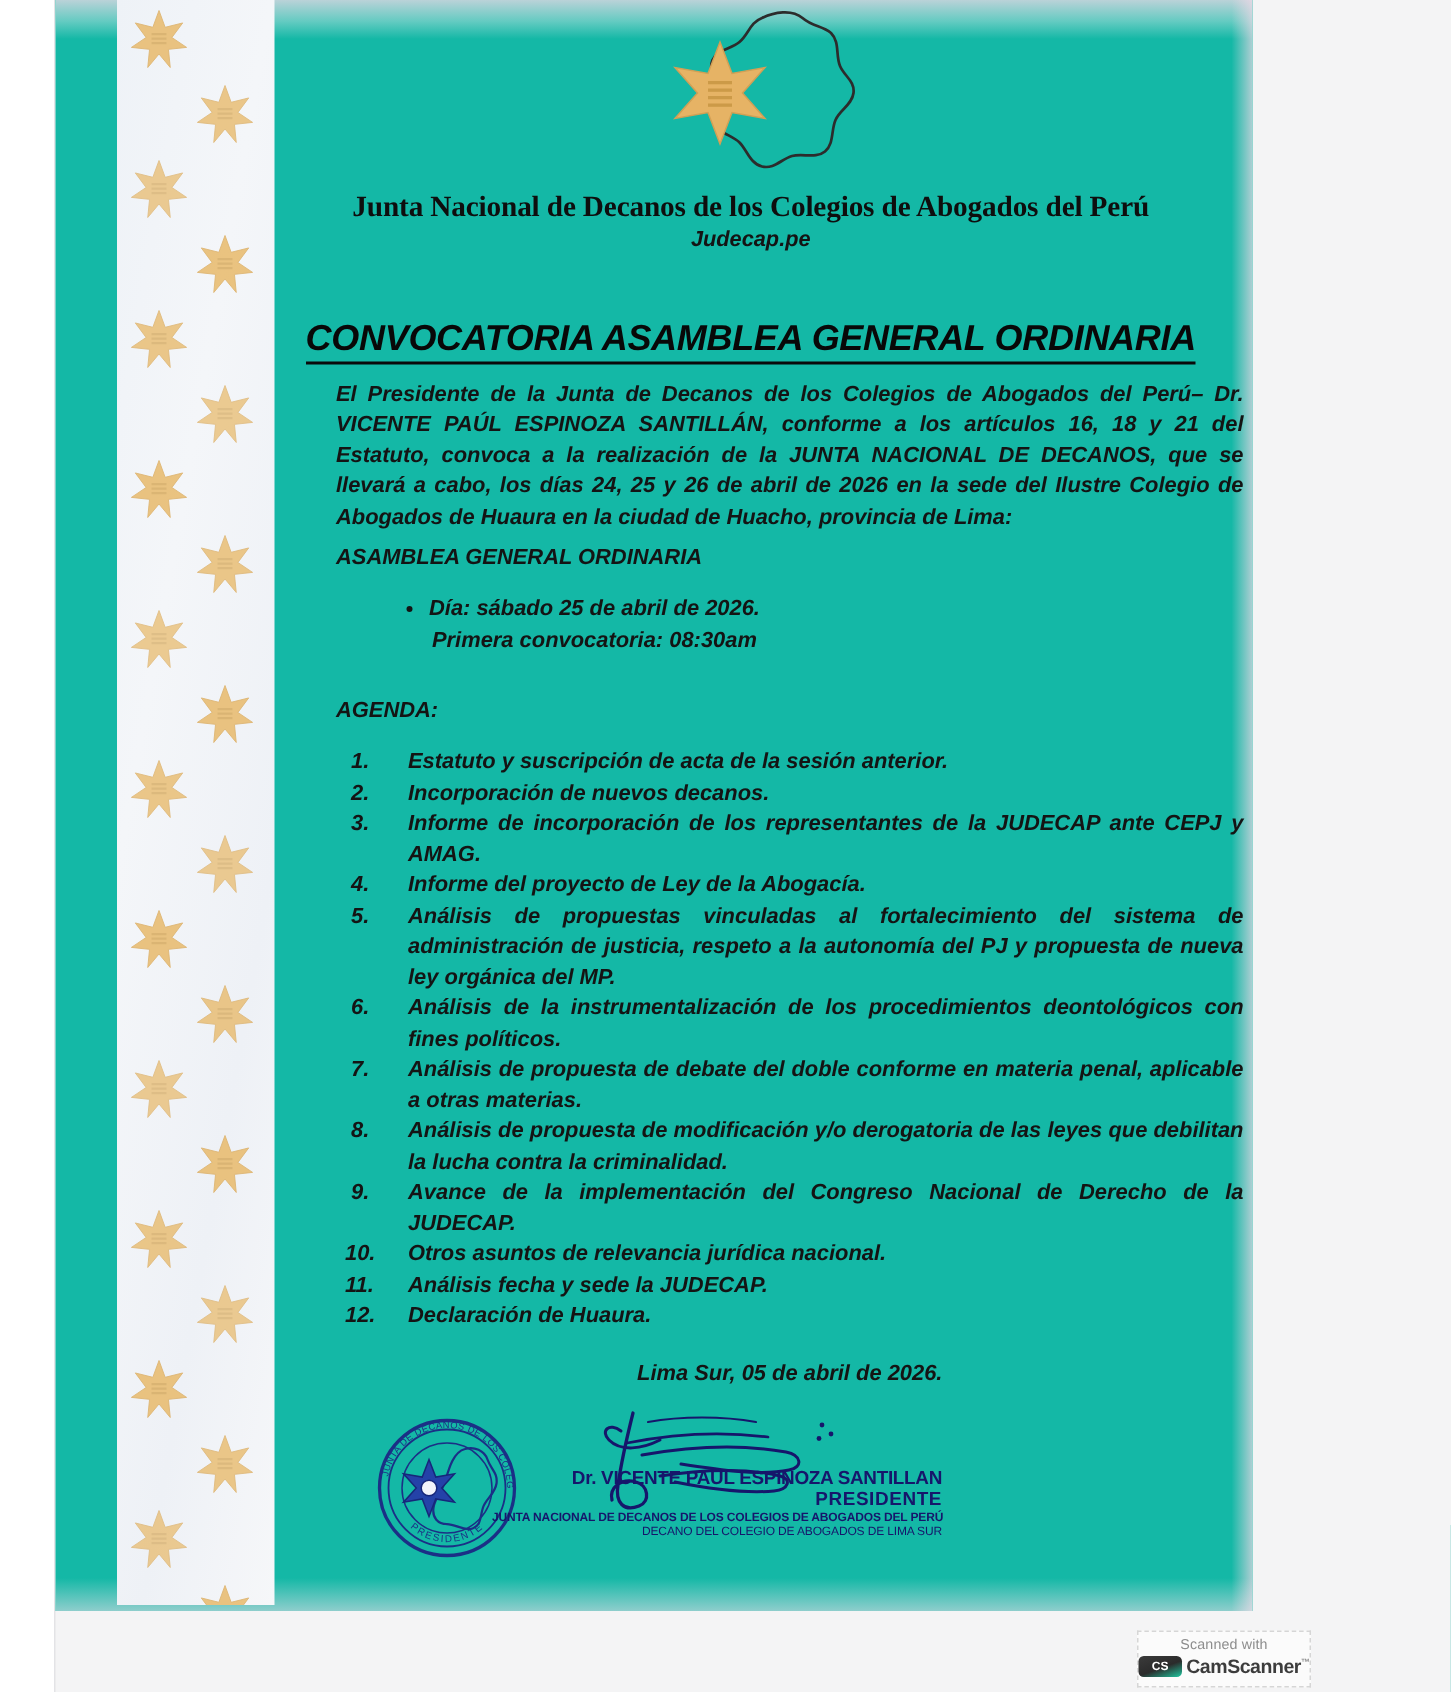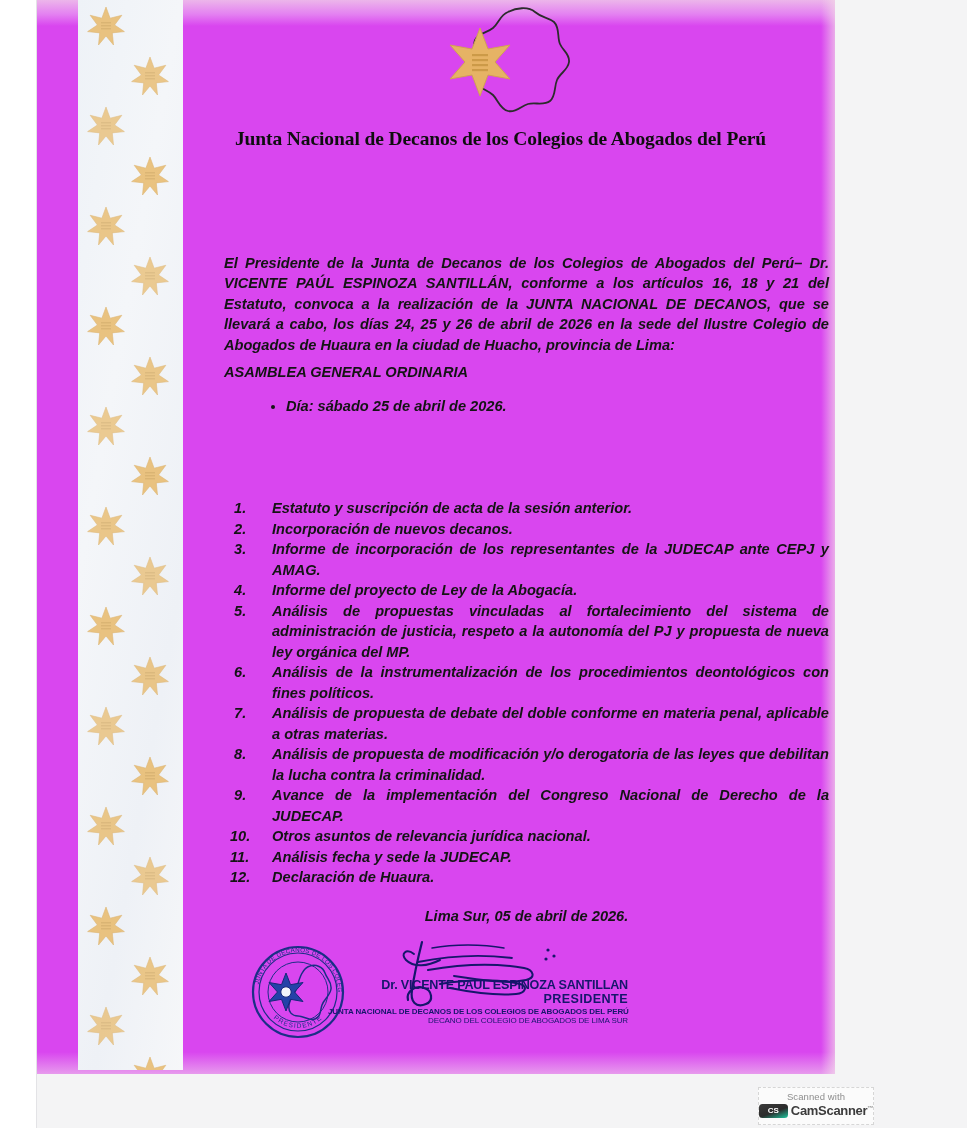--- a/index.html
+++ b/index.html
@@ -36,21 +36,21 @@
     background: #e3e3e6;
   }
 
   
   #page-sheet {
     position: absolute;
     left: 37px;
     top: 0;
     width: 798px;
     height: 1074px;
-    background: #d946ef;
+    background: #14b8a6;
     overflow: hidden;
   }
   
   #page-tint-top {
     position: absolute;
     left: 0; top: 0; width: 798px; height: 26px;
     background: linear-gradient(180deg, rgba(242,219,233,.75) 0%, rgba(248,238,245,.35) 55%, rgba(253,253,253,0) 100%);
     pointer-events: none;
   }
   #page-tint-right {
@@ -585,34 +585,38 @@
             <rect x="-8" y="-8" width="16" height="2.2"></rect>
             <rect x="-8" y="-3" width="16" height="2.2"></rect>
             <rect x="-8" y="2" width="16" height="2.2"></rect>
             <rect x="-8" y="7" width="16" height="2.2"></rect>
           </g>
         </g>
       </svg>
     </div>
 
     <div id="org-title">Junta Nacional de Decanos de los Colegios de Abogados del Perú</div>
-
+    <div id="org-website">Judecap.pe</div>
+
+    <h1 id="doc-heading"><span>CONVOCATORIA ASAMBLEA GENERAL ORDINARIA</span></h1>
 
     <p id="intro-paragraph" class="body-text">El Presidente de la Junta de Decanos de los Colegios de Abogados del Perú– Dr. VICENTE PAÚL ESPINOZA SANTILLÁN, conforme a los artículos 16, 18 y 21 del Estatuto, convoca a la realización de la JUNTA NACIONAL DE DECANOS, que se llevará a cabo, los días 24, 25 y 26 de abril de 2026 en la sede del Ilustre Colegio de Abogados de Huaura en la ciudad de Huacho, provincia de Lima:</p>
 
     <div id="assembly-kind" class="body-text">ASAMBLEA GENERAL ORDINARIA</div>
 
     <div id="session-block" class="body-text">
       <ul id="session-bullet-list">
         <li>
           <span>Día: sábado 25 de abril de 2026.</span>
+          <span class="session-sub">Primera convocatoria: 08:30am</span>
         </li>
       </ul>
     </div>
 
+    <div id="agenda-label" class="body-text">AGENDA:</div>
 
     <ol id="agenda-list" class="body-text">
       <li>Estatuto y suscripción de acta de la sesión anterior.</li>
       <li>Incorporación de nuevos decanos.</li>
       <li>Informe de incorporación de los representantes de la JUDECAP ante CEPJ y AMAG.</li>
       <li>Informe del proyecto de Ley de la Abogacía.</li>
       <li>Análisis de propuestas vinculadas al fortalecimiento del sistema de administración de justicia, respeto a la autonomía del PJ y propuesta de nueva ley orgánica del MP.</li>
       <li>Análisis de la instrumentalización de los procedimientos deontológicos con fines políticos.</li>
       <li>Análisis de propuesta de debate del doble conforme en materia penal, aplicable a otras materias.</li>
       <li>Análisis de propuesta de modificación y/o derogatoria de las leyes que debilitan la lucha contra la criminalidad.</li>

